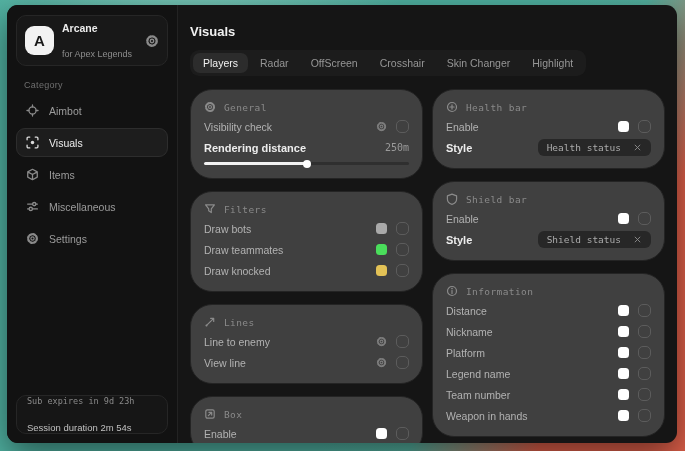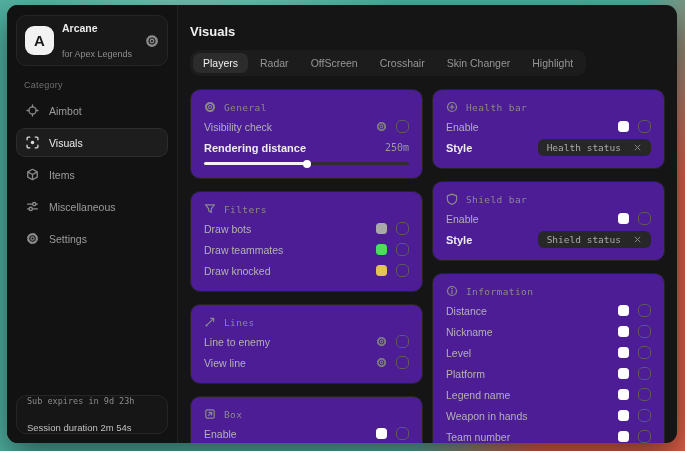--- a/index.html
+++ b/index.html
@@ -37,21 +37,21 @@
 
   
   .main{flex:1;display:flex;flex-direction:column;padding:0 12px;box-sizing:border-box;}
   .main-title{margin-top:19px;font-size:13px;font-weight:bold;color:#f0f0f0;}
   .tabs{margin-top:11px;align-self:flex-start;display:inline-flex;gap:2px;background:#1c1c1c;
     border-radius:9px;padding:3px;}
   .tab{padding:4px 10px;font-size:10.5px;color:#969696;border-radius:7px;white-space:nowrap;}
   .tab.active{background:#2c2c2c;color:#f2f2f2;}
   .content{margin-top:13px;display:flex;gap:9px;align-items:flex-start;}
   .col{flex:1;display:flex;flex-direction:column;gap:12px;min-width:0;}
-  .card{background:#4c1d95;border:1px solid #242424;border-radius:10px;padding:8px 13px 10px 13px;}
+  .card{background:#404040;border:1px solid #242424;border-radius:22px;padding:8px 13px 10px 13px;}
   .sec-head{display:flex;align-items:center;gap:8px;color:#8a8a8a;margin:3px 0 3px 0;}
   .sec-title{font-family:"DejaVu Sans Mono",monospace;font-size:9.5px;letter-spacing:.4px;}
   .row{display:flex;align-items:center;min-height:21px;}
   .row-label{flex:1;font-size:10.5px;color:#b2b2b2;white-space:nowrap;overflow:hidden;}
   .row-label.em{color:#ededed;font-weight:bold;font-size:11px;}
   .trail{display:flex;align-items:center;gap:9px;}
   .lead-ic{color:#7d7d7d;display:flex;}
   .checkbox{width:13px;height:13px;border:1.5px solid #5c5c5c;border-radius:5px;box-sizing:border-box;}
   .swatch{width:11px;height:11px;border-radius:3.5px;}
   .slider-wrap{margin:4px 0 3px 0;}
@@ -346,49 +346,42 @@
                 </span>
               </div>
               <div class="row">
                 <span class="row-label">Nickname</span>
                 <span class="trail">
                   <span class="swatch" style="background:#ffffff"></span>
                   <span class="checkbox"></span>
                 </span>
               </div>
               <div class="row">
-                <span class="row-label">Level</span>
-                <span class="trail">
-                  <span class="swatch" style="background:#ffffff"></span>
-                  <span class="checkbox"></span>
-                </span>
-              </div>
-              <div class="row">
                 <span class="row-label">Platform</span>
                 <span class="trail">
                   <span class="swatch" style="background:#ffffff"></span>
                   <span class="checkbox"></span>
                 </span>
               </div>
               <div class="row">
                 <span class="row-label">Legend name</span>
                 <span class="trail">
                   <span class="swatch" style="background:#ffffff"></span>
                   <span class="checkbox"></span>
                 </span>
               </div>
               <div class="row">
+                <span class="row-label">Team number</span>
+                <span class="trail">
+                  <span class="swatch" style="background:#ffffff"></span>
+                  <span class="checkbox"></span>
+                </span>
+              </div>
+              <div class="row">
                 <span class="row-label">Weapon in hands</span>
-                <span class="trail">
-                  <span class="swatch" style="background:#ffffff"></span>
-                  <span class="checkbox"></span>
-                </span>
-              </div>
-              <div class="row">
-                <span class="row-label">Team number</span>
                 <span class="trail">
                   <span class="swatch" style="background:#ffffff"></span>
                   <span class="checkbox"></span>
                 </span>
               </div>
             </div>
           </div>
       </div>
     </div>
 

